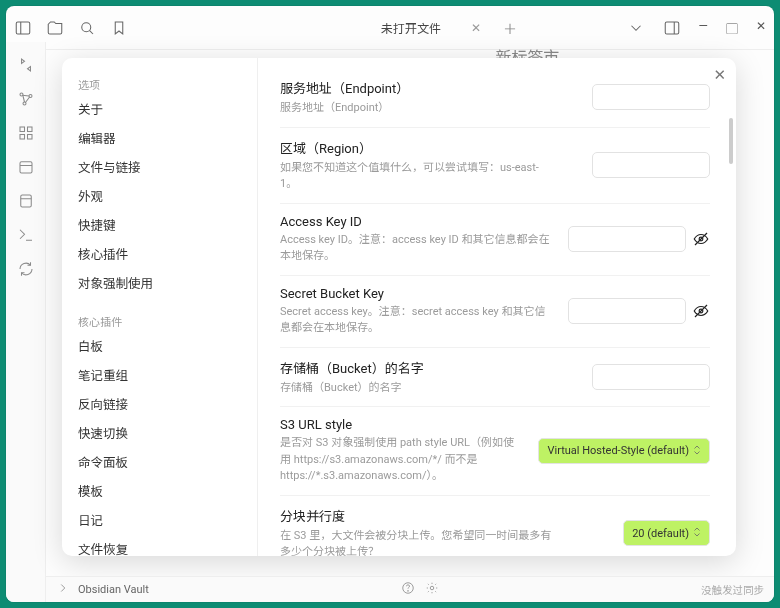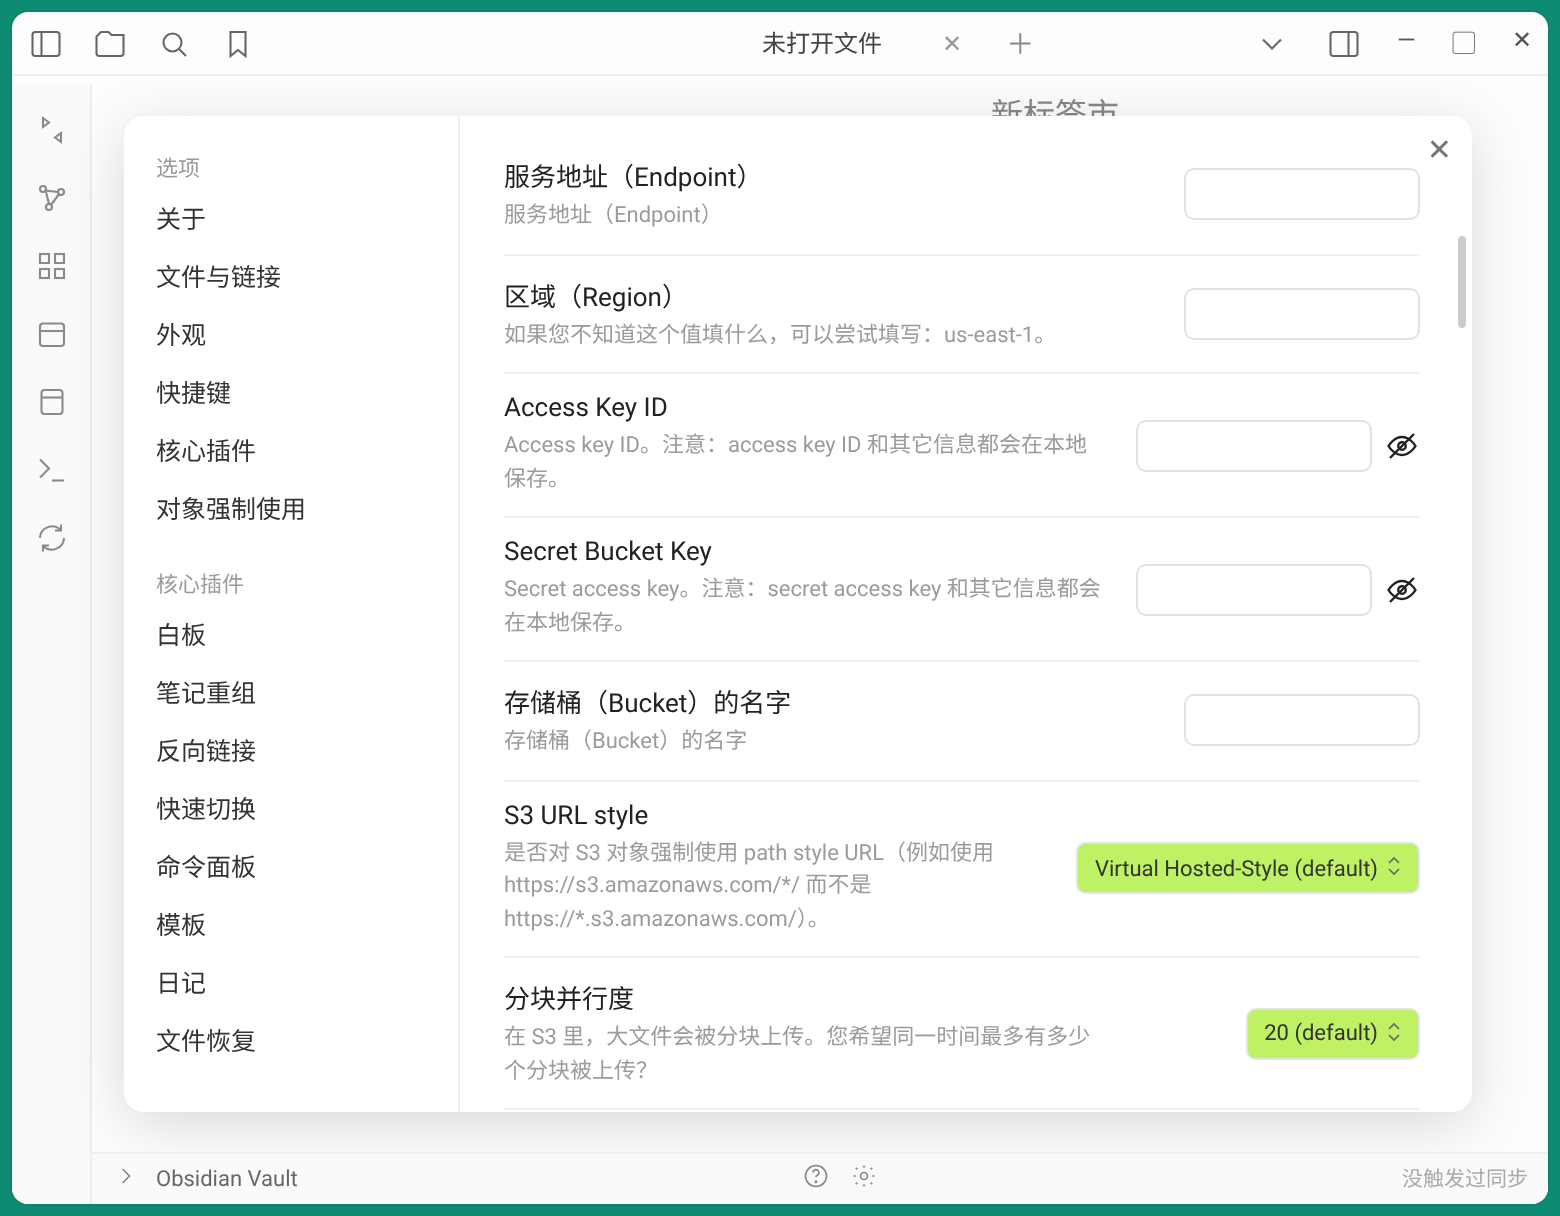--- a/index.html
+++ b/index.html
@@ -4,21 +4,21 @@
 <style>
   * { box-sizing: border-box; margin: 0; padding: 0; font-family: -apple-system, "Segoe UI", Roboto, "Helvetica Neue", Arial, "Noto Sans SC", sans-serif; }
   body { background:#0d8c73; width:780px; height:608px; overflow:hidden; }
   .app {
     position:absolute; left:6px; top:6px; right:6px; bottom:6px;
     background:#fdfdfd; border-radius:8px; overflow:hidden;
     box-shadow:0 0 0 1px rgba(0,0,0,.05);
   }
 
   
-  .titlebar { height:32px; display:flex; align-items:center; padding:0 8px; border-bottom:1px solid #eee; }
+  .titlebar { height:44px; display:flex; align-items:center; padding:0 8px; border-bottom:1px solid #eee; }
   .tb-group { display:flex; gap:14px; align-items:center; }
   .tb-ico { width:18px; height:18px; display:flex; align-items:center; justify-content:center; color:#666; }
   .tb-ico svg { width:18px; height:18px; stroke:#666; fill:none; stroke-width:1.4; }
   .tabs { flex:1; display:flex; align-items:center; margin-left:245px; }
   .tab { display:flex; align-items:center; gap:30px; padding:0 8px; font-size:12px; color:#444; }
   .tab .close { color:#999; }
   .tabs .plus { color:#888; margin-left:14px; font-size:14px; }
   .win-ctrls { display:flex; gap:18px; margin-left:auto; }
   .win-ctrls .wi { color:#555; font-size:12px; }
 
@@ -30,21 +30,21 @@
 
   
   .subhdr { position:absolute; left:285px; top:38px; right:10px; height:20px; font-size:16px; color:#888; text-align:center; }
 
   
   .modal {
     position:absolute; left:56px; top:52px; right:38px; bottom:46px;
     background:#fff; border-radius:10px; box-shadow:0 6px 30px rgba(0,0,0,.15);
     display:flex; overflow:hidden;
   }
-  .modal .sidebar { width:168px; border-right:1px solid #efefef; padding:12px 4px 12px 8px; font-size:12.5px; color:#333; overflow:auto;}
+  .modal .sidebar { width:196px; border-right:1px solid #efefef; padding:12px 4px 12px 8px; font-size:12.5px; color:#333; overflow:auto;}
   .modal .sidebar .section-title { color:#9a9a9a; font-size:11px; padding:6px 8px 2px; }
   .sb-item { padding:5px 8px; border-radius:6px; cursor:pointer; }
   .modal .content { flex:1; position:relative; padding:10px 26px 10px 22px; overflow:auto; font-size:12px; color:#333;}
   .close-x { position:absolute; right:10px; top:8px; color:#777; cursor:pointer; font-size:15px; z-index:5;}
   .scroll-ind { position:absolute; right:3px; top:60px; width:4px; height:46px; background:#ccc; border-radius:2px; }
 
   .row { display:flex; padding:10px 0; border-bottom:1px solid #f1f1f1; }
   .row:last-child { border-bottom:none; }
   .left { flex:1; padding-right:14px; }
   .left .ttl { font-size:13px; color:#222; margin-bottom:3px; }
@@ -155,20 +155,21 @@
           <path d="M4 12a8 8 0 0 1 14-5M20 12a8 8 0 0 1-14 5"></path>
           <polyline points="18 3 18 7 14 7"></polyline>
           <polyline points="6 21 6 17 10 17"></polyline>
         </svg></span>
   </div>
 
   <div class="modal">
     <div class="sidebar">
       <div class="section-title">选项</div>
       <div class="sb-item">关于</div>
+      <div class="sb-item">编辑器</div>
       <div class="sb-item">文件与链接</div>
       <div class="sb-item">外观</div>
       <div class="sb-item">快捷键</div>
       <div class="sb-item">核心插件</div>
       <div class="sb-item">对象强制使用</div>
 
       <div class="section-title" style="margin-top:10px">核心插件</div>
       <div class="sb-item">白板</div>
       <div class="sb-item">笔记重组</div>
       <div class="sb-item">反向链接</div>

